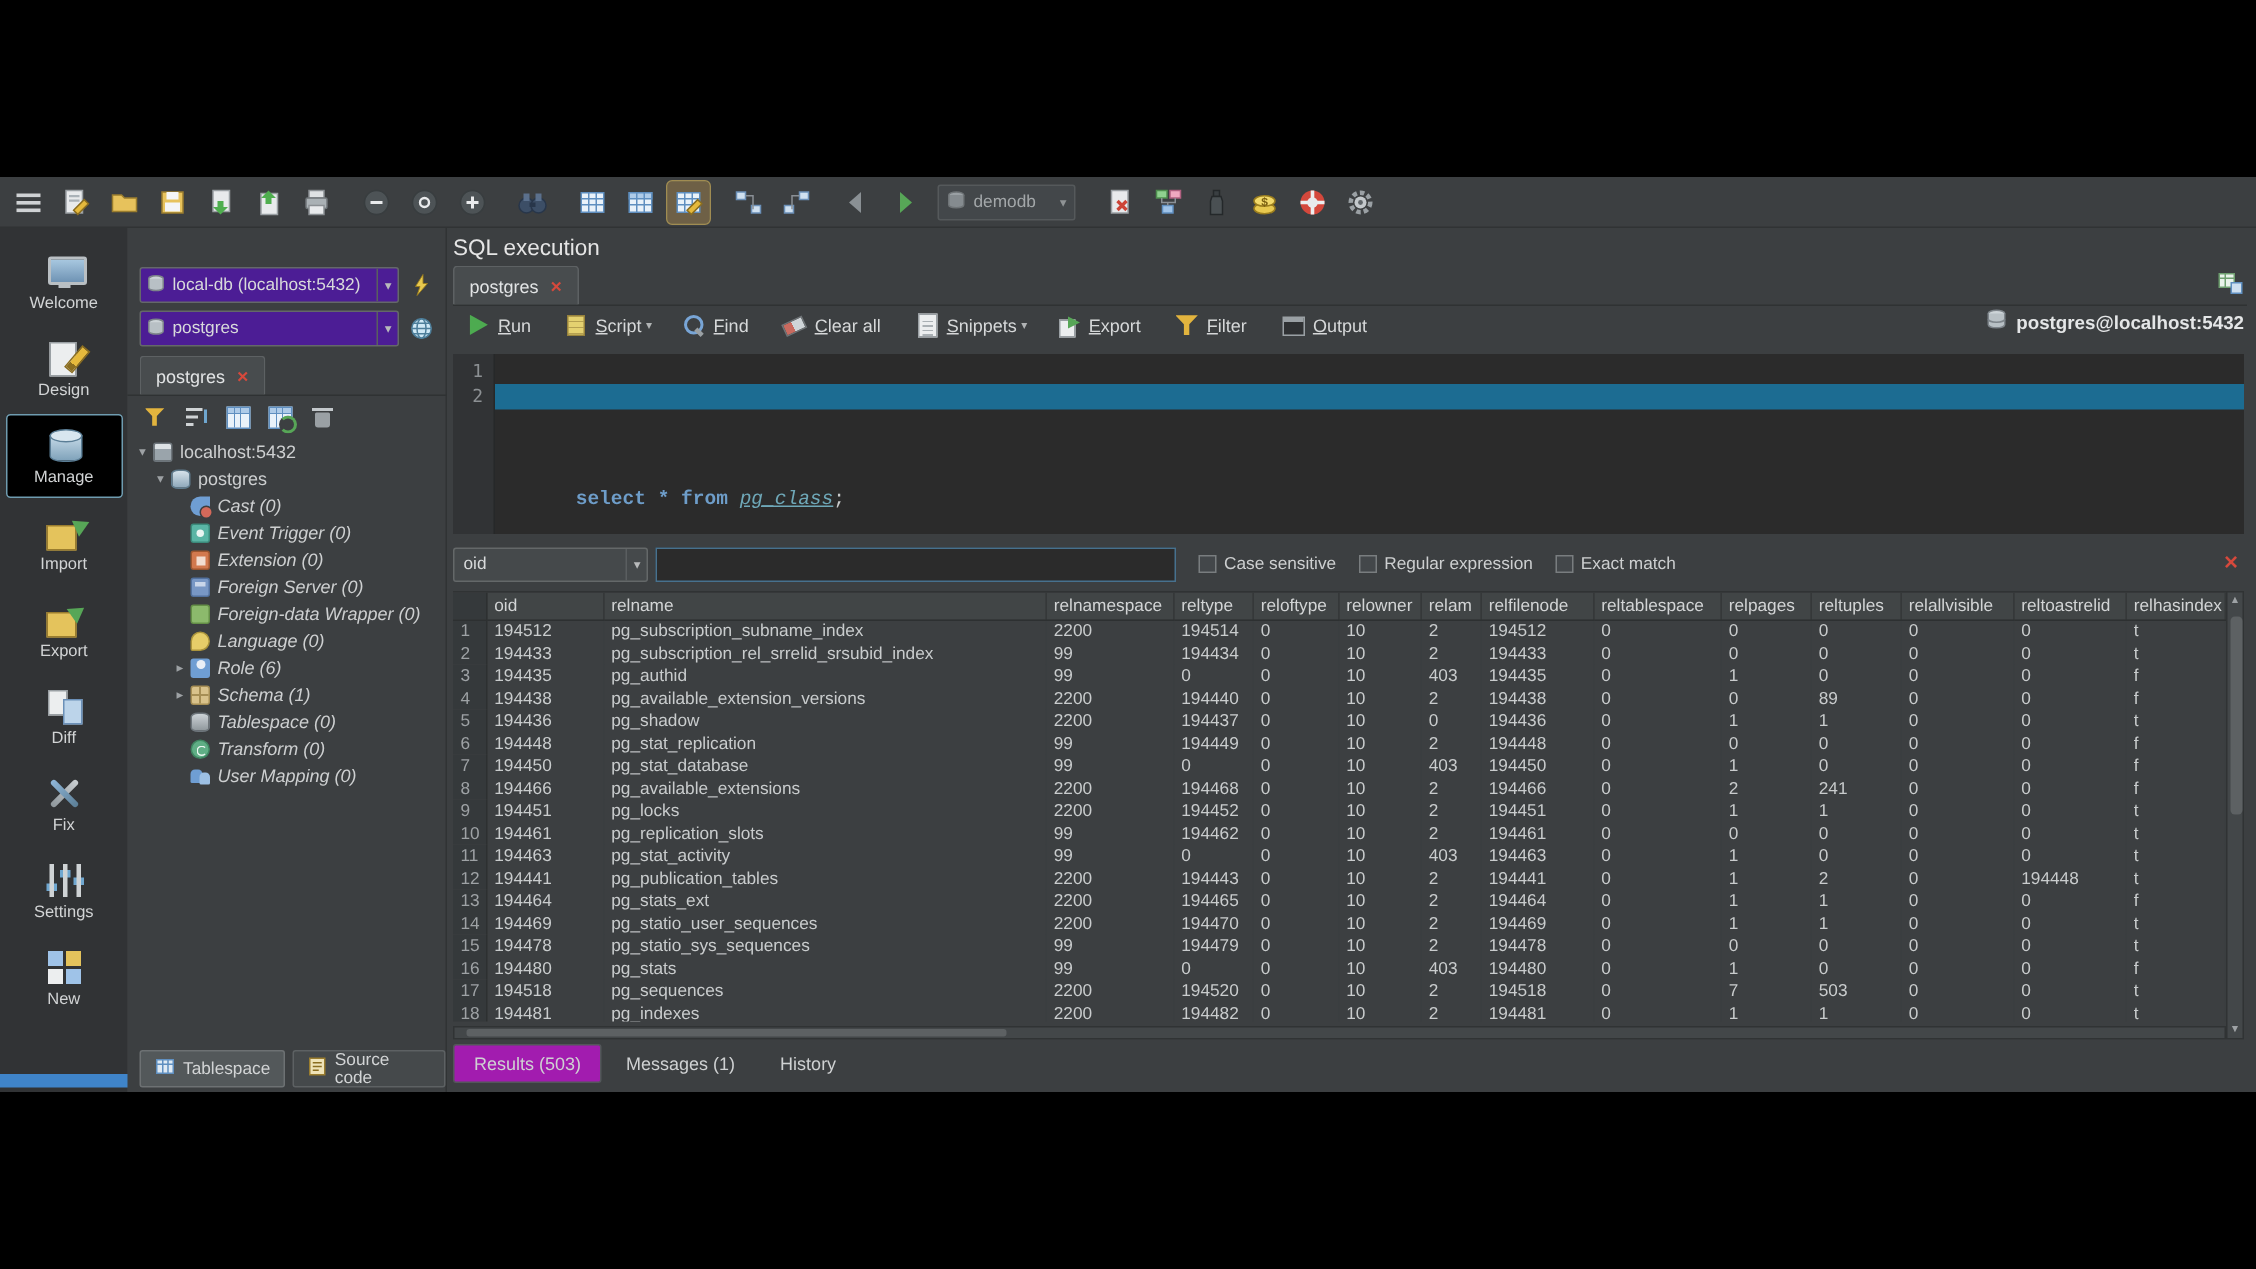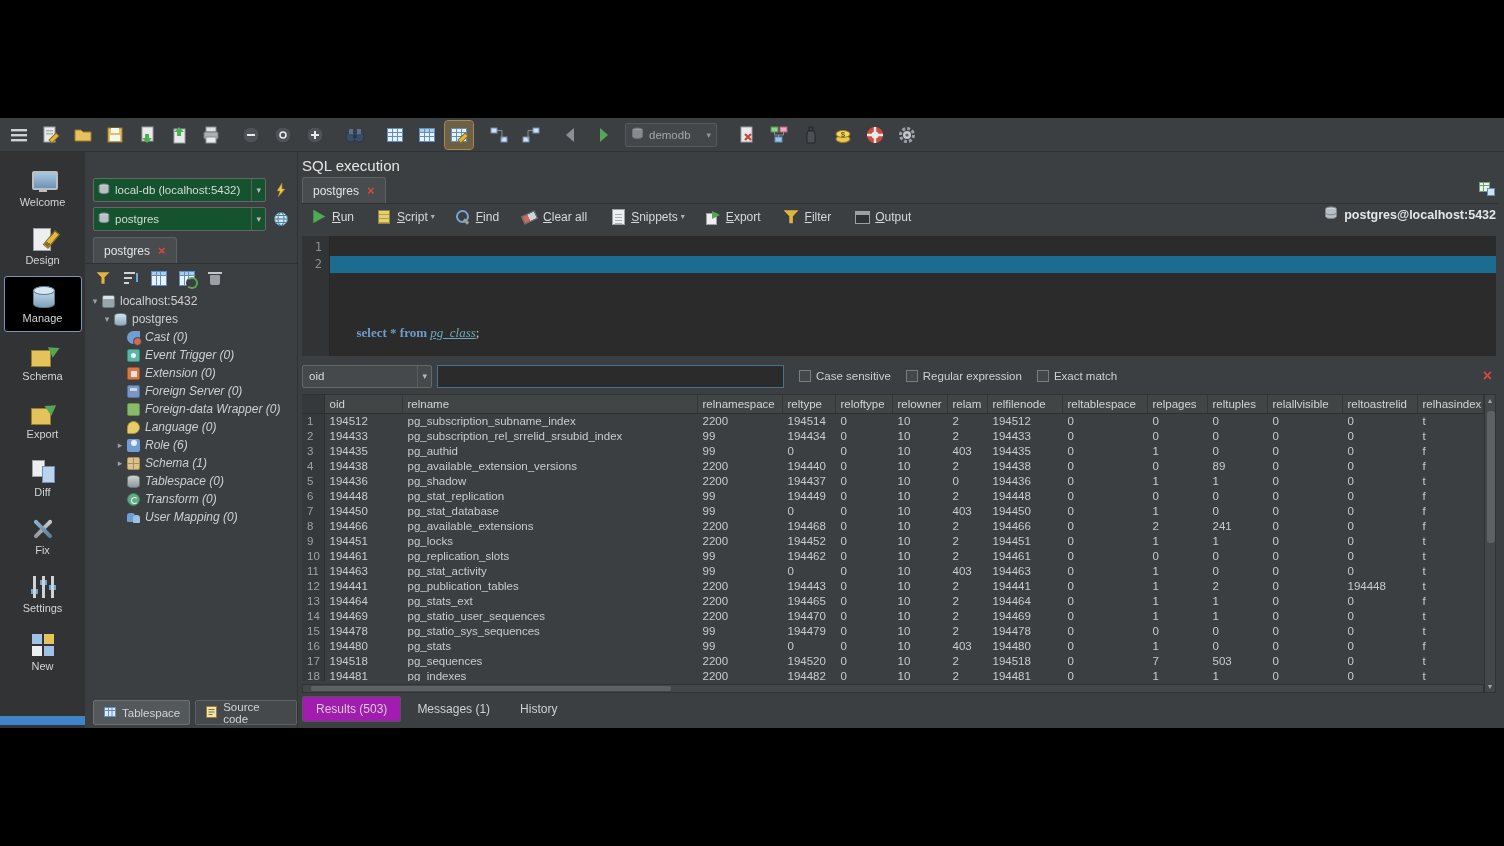--- a/index.html
+++ b/index.html
@@ -37,21 +37,21 @@
 .nav-ic-fix::after{content:"";position:absolute;left:13px;top:0;width:4px;height:24px;background:linear-gradient(#8fb6d8,#5b7e96);transform:rotate(-45deg);border-radius:2px}
 .nav-ic-settings::before{content:"";position:absolute;left:3px;top:1px;width:25px;height:22px;background:linear-gradient(#cfd3d5,#cfd3d5) 2px 0/3px 22px no-repeat,linear-gradient(#cfd3d5,#cfd3d5) 11px 0/3px 22px no-repeat,linear-gradient(#cfd3d5,#cfd3d5) 20px 0/3px 22px no-repeat,linear-gradient(#6fa7d0,#6fa7d0) 0 13px/7px 5px no-repeat,linear-gradient(#6fa7d0,#6fa7d0) 9px 4px/7px 5px no-repeat,linear-gradient(#6fa7d0,#6fa7d0) 18px 9px/7px 5px no-repeat}
 .nav-ic-new::before{content:"";position:absolute;left:4px;top:1px;width:22px;height:22px;background:linear-gradient(#9fc3e8,#9fc3e8) 0 0/10px 10px no-repeat,linear-gradient(#e4c35c,#e4c35c) 12px 0/10px 10px no-repeat,linear-gradient(#9fc3e8,#9fc3e8) 12px 12px/10px 10px no-repeat,linear-gradient(#eceeef,#eceeef) 0 12px/10px 10px no-repeat}
 
 
 .panel-title{position:absolute;top:39px;color:#e5e5e5;font-size:15px}
 
 
 .explorer{position:absolute;left:85px;top:34px;width:213px;height:576px;background:#3c3f41;border-right:1px solid #303334}
 .x-row{position:absolute;left:8px;width:199px;height:24px;display:flex;gap:4px;align-items:center}
-.select{flex:1;height:24px;background:#14532d;border:1px solid #646869;border-radius:2px;display:flex;align-items:center;gap:5px;padding:0 0 0 4px;color:#d8dadb;font-size:11.5px;overflow:hidden;white-space:nowrap}
+.select{flex:1;height:24px;background:#4c1d95;border:1px solid #646869;border-radius:2px;display:flex;align-items:center;gap:5px;padding:0 0 0 4px;color:#d8dadb;font-size:11.5px;overflow:hidden;white-space:nowrap}
 .select .caret{margin-left:auto;color:#b8babb;font-size:9px;border-left:1px solid #5a5e60;padding:0 4px;height:100%;display:flex;align-items:center;flex:none}
 .sqbtn{width:22px;height:24px;flex:none;display:flex;align-items:center;justify-content:center}
 .x-tabrow{position:absolute;left:0;top:85px;width:213px;height:27px;border-bottom:1px solid #2f3233;display:flex;align-items:flex-end;padding-left:8px}
 .tab{height:26px;display:flex;align-items:center;gap:8px;padding:0 10px;background:#484c4e;border:1px solid #5d6163;border-bottom:none;border-radius:3px 3px 0 0;color:#e2e4e5;font-size:12px}
 .close-x{color:#d6493c;font-weight:bold;font-size:13px;line-height:1}
 .x-tools{position:absolute;left:6px;top:114px;height:24px;display:flex;gap:4px;align-items:center}
 .xt{width:24px;height:22px;display:flex;align-items:center;justify-content:center;position:relative}
 .xt-filter::before{content:"";width:13px;height:13px;background:#e2b43e;clip-path:polygon(0 5%,100% 5%,62% 45%,62% 95%,38% 95%,38% 45%)}
 .xt-sort::before{content:"";width:14px;height:12px;background:linear-gradient(#cfd3d5,#cfd3d5) 0 0/11px 2px no-repeat,linear-gradient(#cfd3d5,#cfd3d5) 0 5px/8px 2px no-repeat,linear-gradient(#cfd3d5,#cfd3d5) 0 10px/5px 2px no-repeat,linear-gradient(#6fa7d0,#6fa7d0) 12px 1px/2px 9px no-repeat}
 .xt-columns::before,.xt-refresh::before{content:"";width:14px;height:13px;border:1px solid #5f8fc0;background-color:#e9f2fa;background-image:linear-gradient(90deg,transparent 0 4px,#5f8fc0 4px 5px,transparent 5px 8px,#5f8fc0 8px 9px,transparent 9px),linear-gradient(180deg,#aecbe8 0 3px,#5f8fc0 3px 4px,transparent 4px)}
@@ -110,21 +110,21 @@
 .si-snippets::before{content:"";position:absolute;left:2px;top:0;width:11px;height:14px;background-color:#eceeef;border:1px solid #9aa0a4;background-image:repeating-linear-gradient(180deg,transparent 0 2px,#aab0b4 2px 3px);background-size:7px 100%;background-position:2px 2px;background-repeat:no-repeat}
 .si-export::before{content:"";position:absolute;left:1px;top:4px;width:9px;height:10px;border:1px solid #9aa0a4;background:#eceeef}
 .si-export::after{content:"";position:absolute;right:0;top:2px;width:0;height:0;border-left:8px solid #57a657;border-top:4px solid transparent;border-bottom:4px solid transparent}
 .si-filter{background:#e2b43e;clip-path:polygon(0 8%,100% 8%,62% 48%,62% 95%,38% 95%,38% 48%)}
 .si-output::before{content:"";position:absolute;left:1px;top:2px;width:13px;height:11px;border:1px solid #9aa0a4;background:linear-gradient(#9aa0a4 3px,#2f3133 3px)}
 
 
 .editor{position:absolute;left:302px;top:118px;right:8px;height:120px;background:#2b2b2b;display:flex}
 .gutter{width:28px;background:#313335;border-right:1px solid #262829;padding-top:3px;font-family:"DejaVu Sans Mono",monospace;font-size:12px;color:#8c9093}
 .gutter div{height:17px;line-height:17px;padding-right:7px;text-align:right}
-.code{position:relative;flex:1;padding:3px 16px 0 7px;font-family:Liberation Serif, serif;font-size:13px;line-height:17px;white-space:pre}
+.code{position:relative;flex:1;padding:3px 16px 0 7px;font-family:Liberation Mono, monospace;font-size:13px;line-height:17px;white-space:pre}
 .cur-line{position:absolute;left:0;top:20px;right:0;height:17px;background:#1c6c92}
 .code .line{position:relative;height:17px}
 .tok-kw{color:#6e9dc9;font-weight:bold}
 .tok-id{color:#6fa8b8;font-style:italic;text-decoration:underline}
 .tok-p{color:#c9cbcc}
 
 
 .filter-bar{position:absolute;left:302px;top:244px;right:8px;height:28px;display:flex;align-items:center}
 .col-select{width:130px;height:23px;flex:none;background:#45494b;border:1px solid #646869;border-radius:2px;display:flex;align-items:center;padding-left:6px;color:#d8dadb;font-size:11.5px}
 .col-select .caret{margin-left:auto;color:#b8babb;font-size:9px;border-left:1px solid #5a5e60;padding:0 4px;height:100%;display:flex;align-items:center}
@@ -342,21 +342,21 @@
         <div class="nav-label">Design</div>
       </div>
 
       <div class="nav-item active">
         <div class="nav-icon nav-ic-manage"></div>
         <div class="nav-label">Manage</div>
       </div>
 
       <div class="nav-item">
         <div class="nav-icon nav-ic-import"></div>
-        <div class="nav-label">Schema</div>
+        <div class="nav-label">Import</div>
       </div>
 
       <div class="nav-item">
         <div class="nav-icon nav-ic-export"></div>
         <div class="nav-label">Export</div>
       </div>
 
       <div class="nav-item">
         <div class="nav-icon nav-ic-diff"></div>
         <div class="nav-label">Diff</div>

